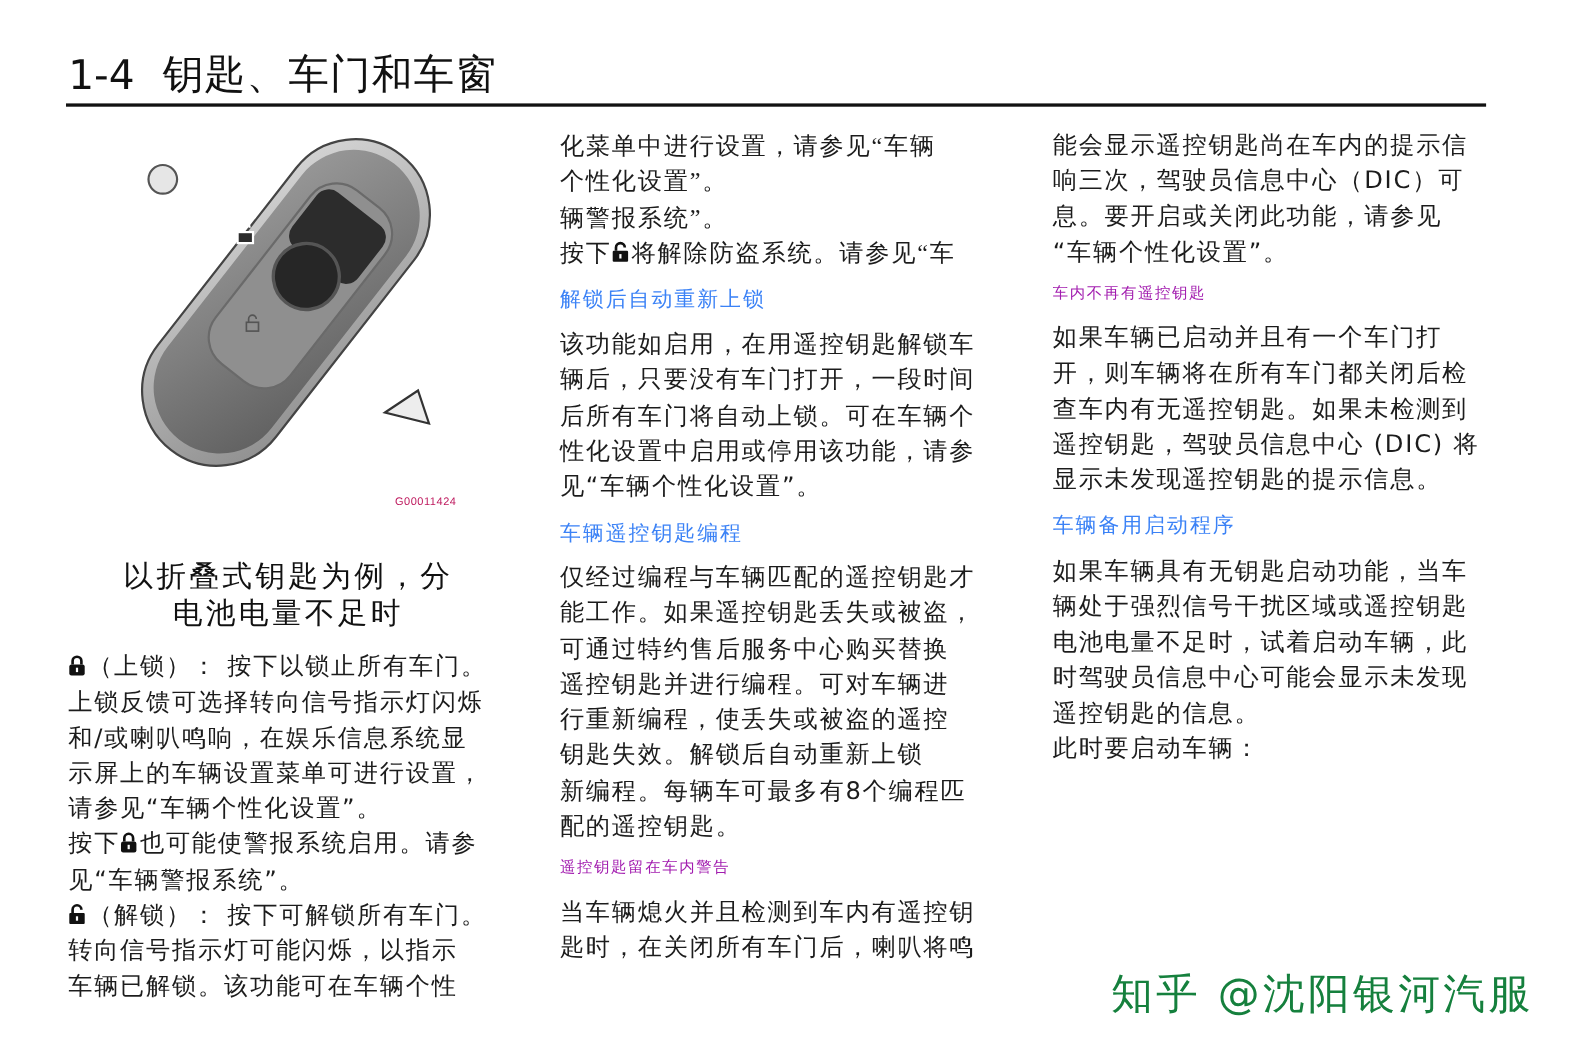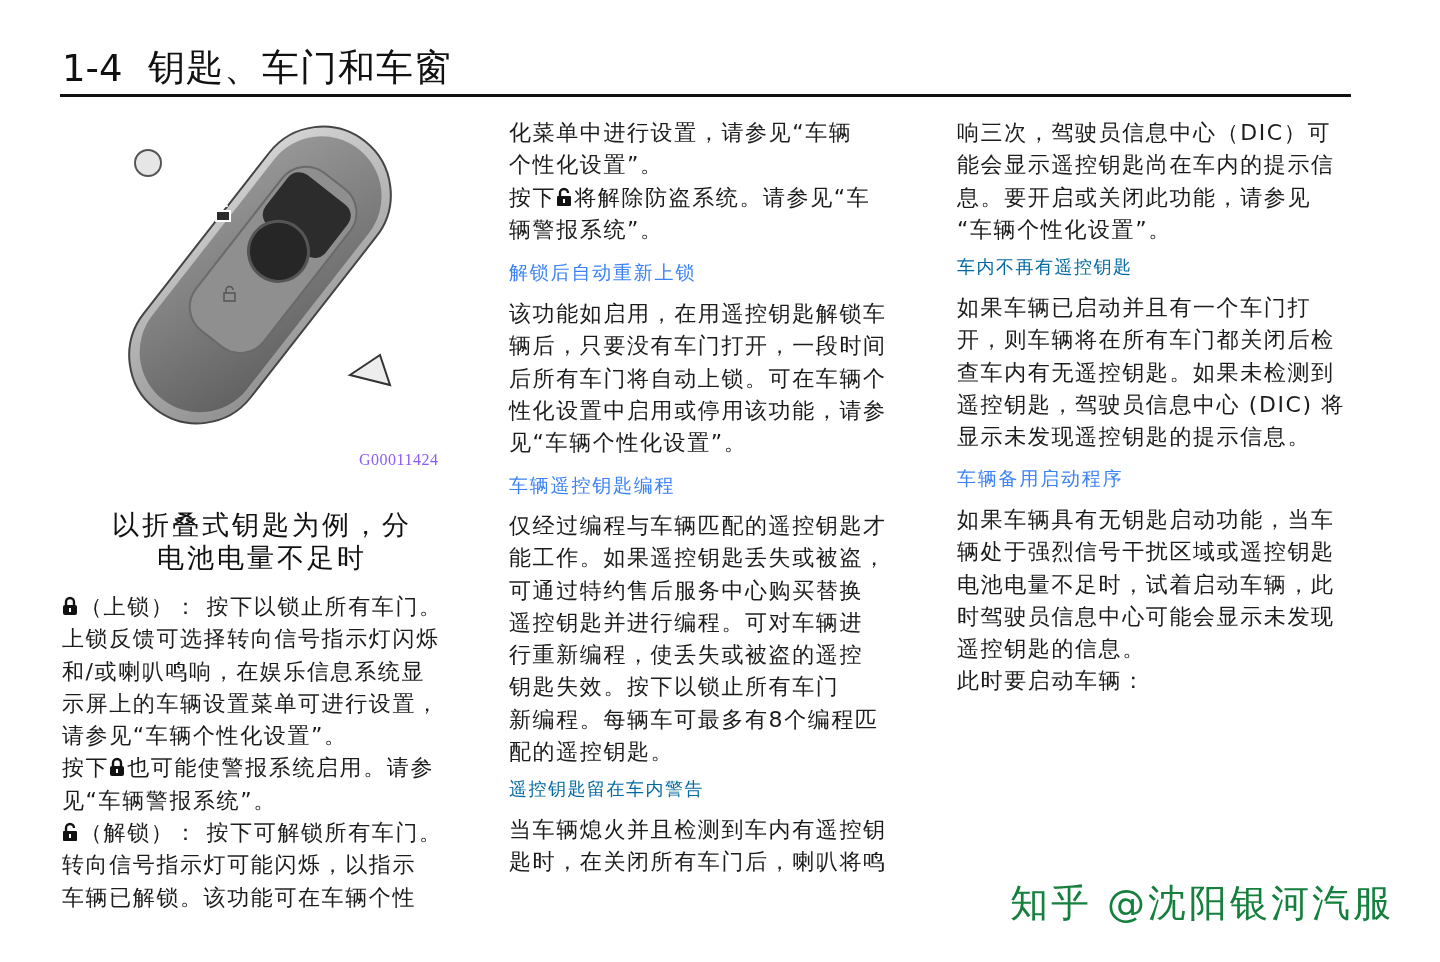--- a/index.html
+++ b/index.html
@@ -25,28 +25,28 @@
 
   .para {
     font-size: 22px; line-height: 32.3px; margin: 0; color: #1c1c1c;
     letter-spacing: 1.6px;
   }
   .para .line { display: block; white-space: nowrap; }
   .h-sub {
     font-size: 19px; line-height: 34px; margin: 0; color: #3b82f6; letter-spacing: 1.8px;
   }
   .h-small {
-    font-size: 18px; line-height: 30px; margin: 0; color: #0369a1; letter-spacing: 1.5px;
+    font-size: 14px; line-height: 30px; margin: 0; color: #a21caf; letter-spacing: 1.5px;
   }
   .caption-title {
     font-size: 27px; line-height: 33px; text-align: center; color: #111; letter-spacing: 3px;
   }
   .fig-code {
-    position: absolute; font-family: Liberation Serif, serif;
-    font-size: 16px; color: #8b5cf6; letter-spacing: 0.5px;
+    position: absolute; font-family: Liberation Sans, sans-serif;
+    font-size: 10px; color: #be185d; letter-spacing: 0.5px;
   }
   .lock-ic {
     display: inline-block; width: 16px; height: 20px; vertical-align: -2px; margin-right: 2px;
   }
   .watermark {
     position: absolute; left: 1010px; top: 878px; font-size: 38px; color: #15803d;
     letter-spacing: 3px; font-family: "DejaVu Sans", sans-serif;
   }
   .fob { position: absolute; left: 100px; top: 115px; width: 320px; height: 320px; }
 </style>
@@ -126,65 +126,65 @@
           <rect x="1" y="9" width="14" height="10" rx="1" fill="#111"></rect>
           <rect x="7" y="12" width="2" height="4" fill="#fff"></rect>
         </svg><span>（解锁）： 按下可解锁所有车门。</span>
     </span>
     <span class="line">转向信号指示灯可能闪烁，以指示</span>
     <span class="line">车辆已解锁。该功能可在车辆个性</span>
   </div>
 </div>
 
 <div class="col col-mid">
-  <div class="para" style="position:absolute; top:117px;">
+  <div class="para" style="position:absolute; top:117px;font-family:Liberation Serif, serif;">
     <span class="line">化菜单中进行设置，请参见“车辆</span>
     <span class="line">个性化设置”。</span>
+    <span class="line">辆警报系统”。</span>
     <span class="line">
       <span>按下</span><svg class="lock-ic" viewBox="0 0 16 20">
           <path d="M4 9 V6 a4 4 0 0 1 8 0" stroke="#111" stroke-width="2.4" fill="none"></path>
           <rect x="1" y="9" width="14" height="10" rx="1" fill="#111"></rect>
           <rect x="7" y="12" width="2" height="4" fill="#fff"></rect>
         </svg><span>将解除防盗系统。请参见“车</span>
     </span>
-    <span class="line">辆警报系统”。</span>
   </div>
 
   <div class="h-sub" style="position:absolute; top:255px;">解锁后自动重新上锁</div>
   <div class="para" style="position:absolute; top:298px;">
     <span class="line">该功能如启用，在用遥控钥匙解锁车</span>
     <span class="line">辆后，只要没有车门打开，一段时间</span>
     <span class="line">后所有车门将自动上锁。可在车辆个</span>
     <span class="line">性化设置中启用或停用该功能，请参</span>
     <span class="line">见“车辆个性化设置”。</span>
   </div>
 
   <div class="h-sub" style="position:absolute; top:468px;">车辆遥控钥匙编程</div>
   <div class="para" style="position:absolute; top:510px;">
     <span class="line">仅经过编程与车辆匹配的遥控钥匙才</span>
     <span class="line">能工作。如果遥控钥匙丢失或被盗，</span>
     <span class="line">可通过特约售后服务中心购买替换</span>
     <span class="line">遥控钥匙并进行编程。可对车辆进</span>
     <span class="line">行重新编程，使丢失或被盗的遥控</span>
-    <span class="line">钥匙失效。按下以锁止所有车门</span>
+    <span class="line">钥匙失效。解锁后自动重新上锁</span>
     <span class="line">新编程。每辆车可最多有8个编程匹</span>
     <span class="line">配的遥控钥匙。</span>
   </div>
 
   <div class="h-small" style="position:absolute; top:774px;">遥控钥匙留在车内警告</div>
   <div class="para" style="position:absolute; top:814px;">
     <span class="line">当车辆熄火并且检测到车内有遥控钥</span>
     <span class="line">匙时，在关闭所有车门后，喇叭将鸣</span>
   </div>
 </div>
 
 <div class="col col-right">
   <div class="para" style="position:absolute; top:117px;">
+    <span class="line">能会显示遥控钥匙尚在车内的提示信</span>
     <span class="line">响三次，驾驶员信息中心（DIC）可</span>
-    <span class="line">能会显示遥控钥匙尚在车内的提示信</span>
     <span class="line">息。要开启或关闭此功能，请参见</span>
     <span class="line">“车辆个性化设置”。</span>
   </div>
 
   <div class="h-small" style="position:absolute; top:252px;">车内不再有遥控钥匙</div>
   <div class="para" style="position:absolute; top:292px;">
     <span class="line">如果车辆已启动并且有一个车门打</span>
     <span class="line">开，则车辆将在所有车门都关闭后检</span>
     <span class="line">查车内有无遥控钥匙。如果未检测到</span>
     <span class="line">遥控钥匙，驾驶员信息中心 (DIC) 将</span>

